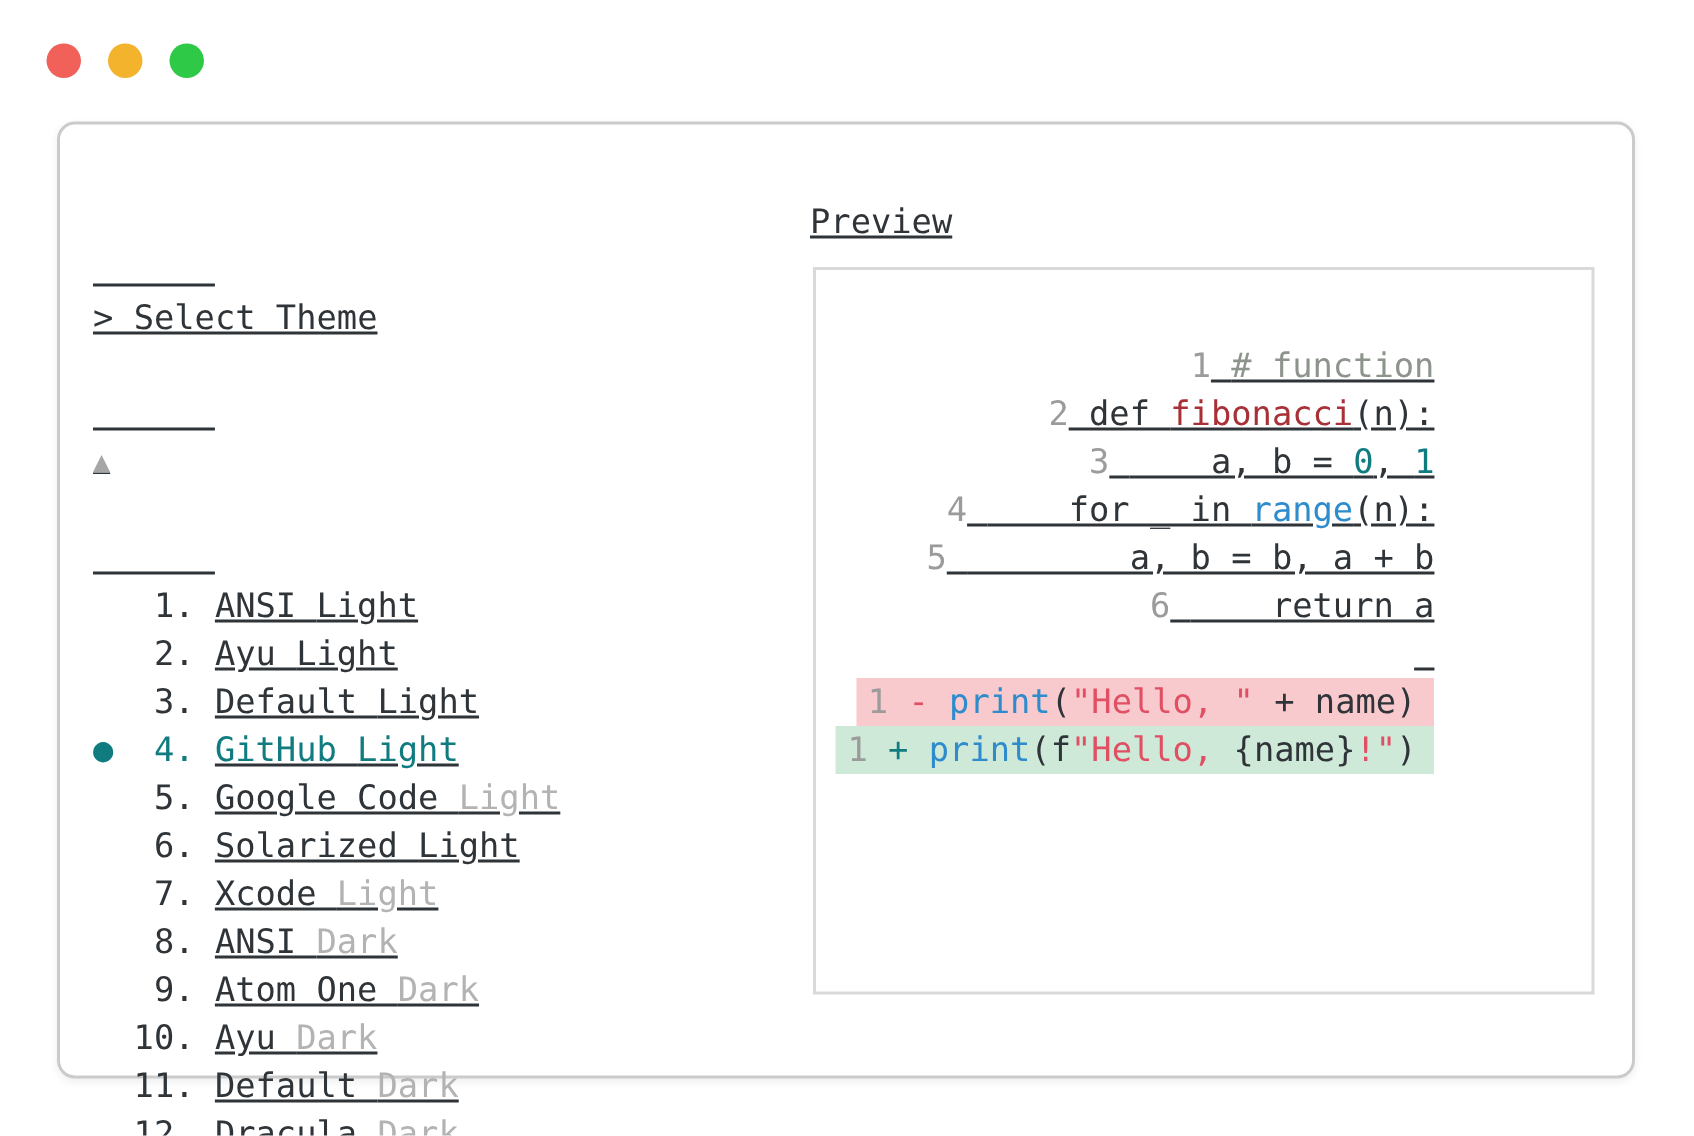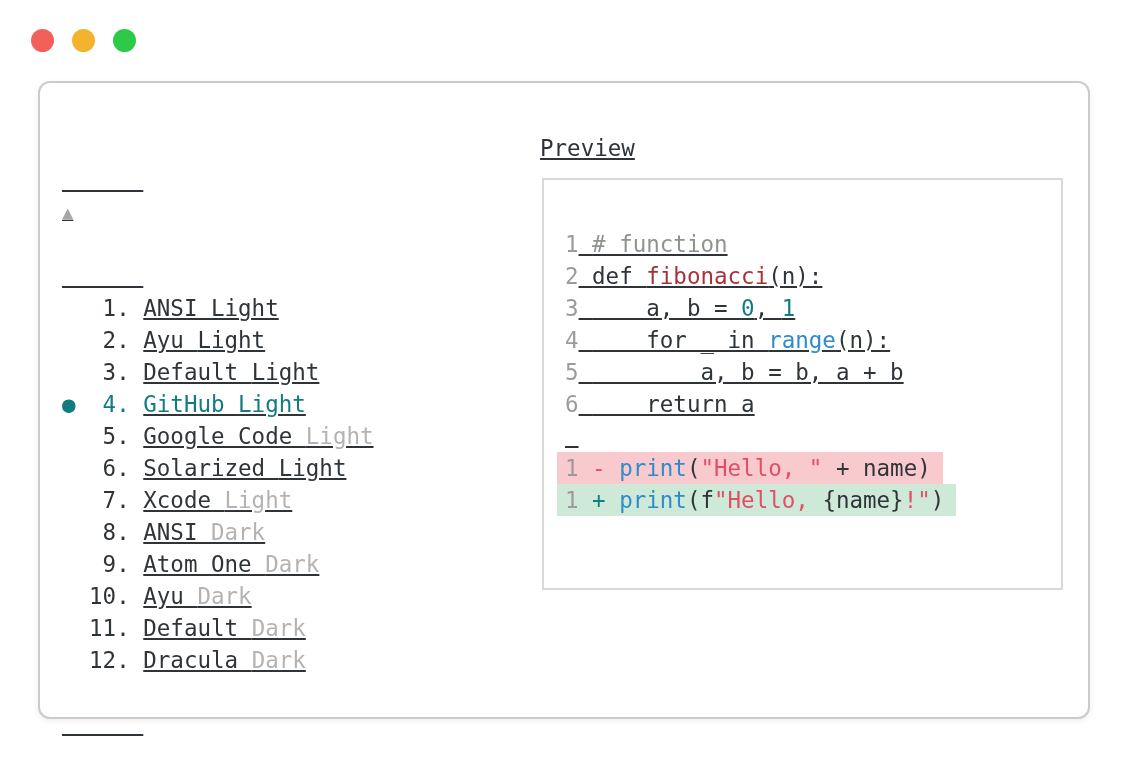--- a/index.html
+++ b/index.html
@@ -45,22 +45,22 @@
   .cell-bullet { display:inline-block; width:2ch; color:var(--teal); }
   .cell-num    { display:inline-block; width:4ch; }
   .theme-row.selected .cell-num,
   .theme-row.selected .nm,
   .theme-row.selected .vr { color:var(--teal); }
   .vr.muted { color:var(--muted); }
 
   .preview-label { position:absolute; left:500px; top:49px; }
 
   .preview-box {
-    position:absolute; left:502px; top:95px; width:521px; height:412px;
-    border:2px solid var(--preview-border); background:#fff;
+    position:absolute; left:502px; top:95px; width:521px; height:485px;
+    border:2px solid var(--preview-border); background:#fff;text-align:right;
   }
   .code { position:absolute; left:21px; top:48px; }
   .code-line { height:32px; }
   .ln { display:inline-block; width:1ch; color:var(--gray); }
 
   .tk-plain   { color:var(--ink); }
   .tk-comment { color:var(--comment); }
   .tk-func    { color:var(--func); }
   .tk-string  { color:var(--string); }
   .tk-blue    { color:var(--blue); }
@@ -77,20 +77,21 @@
 
   <div class="traffic">
     <span class="dot" style="background: rgb(242, 96, 90);"></span>
     <span class="dot" style="background: rgb(243, 179, 44);"></span>
     <span class="dot" style="background: rgb(46, 201, 70);"></span>
   </div>
 
   <div class="window">
 
     <div class="left-col mono">
+      <div class="line">&gt; Select Theme</div>
       <div class="line arrow-up">▲</div>
       <div id="theme-list"><div class="theme-row"><span class="cell-bullet">  </span><span class="cell-num"> 1. </span><span class="nm">ANSI </span><span class="vr">Light</span></div><div class="theme-row"><span class="cell-bullet">  </span><span class="cell-num"> 2. </span><span class="nm">Ayu </span><span class="vr">Light</span></div><div class="theme-row"><span class="cell-bullet">  </span><span class="cell-num"> 3. </span><span class="nm">Default </span><span class="vr">Light</span></div><div class="theme-row selected"><span class="cell-bullet">● </span><span class="cell-num"> 4. </span><span class="nm">GitHub </span><span class="vr">Light</span></div><div class="theme-row"><span class="cell-bullet">  </span><span class="cell-num"> 5. </span><span class="nm">Google Code </span><span class="vr muted">Light</span></div><div class="theme-row"><span class="cell-bullet">  </span><span class="cell-num"> 6. </span><span class="nm">Solarized </span><span class="vr">Light</span></div><div class="theme-row"><span class="cell-bullet">  </span><span class="cell-num"> 7. </span><span class="nm">Xcode </span><span class="vr muted">Light</span></div><div class="theme-row"><span class="cell-bullet">  </span><span class="cell-num"> 8. </span><span class="nm">ANSI </span><span class="vr muted">Dark</span></div><div class="theme-row"><span class="cell-bullet">  </span><span class="cell-num"> 9. </span><span class="nm">Atom One </span><span class="vr muted">Dark</span></div><div class="theme-row"><span class="cell-bullet">  </span><span class="cell-num">10. </span><span class="nm">Ayu </span><span class="vr muted">Dark</span></div><div class="theme-row"><span class="cell-bullet">  </span><span class="cell-num">11. </span><span class="nm">Default </span><span class="vr muted">Dark</span></div><div class="theme-row"><span class="cell-bullet">  </span><span class="cell-num">12. </span><span class="nm">Dracula </span><span class="vr muted">Dark</span></div></div>
       
       
       
     </div>
 
     <div class="preview-label mono">Preview</div>
 
     <div class="preview-box">

